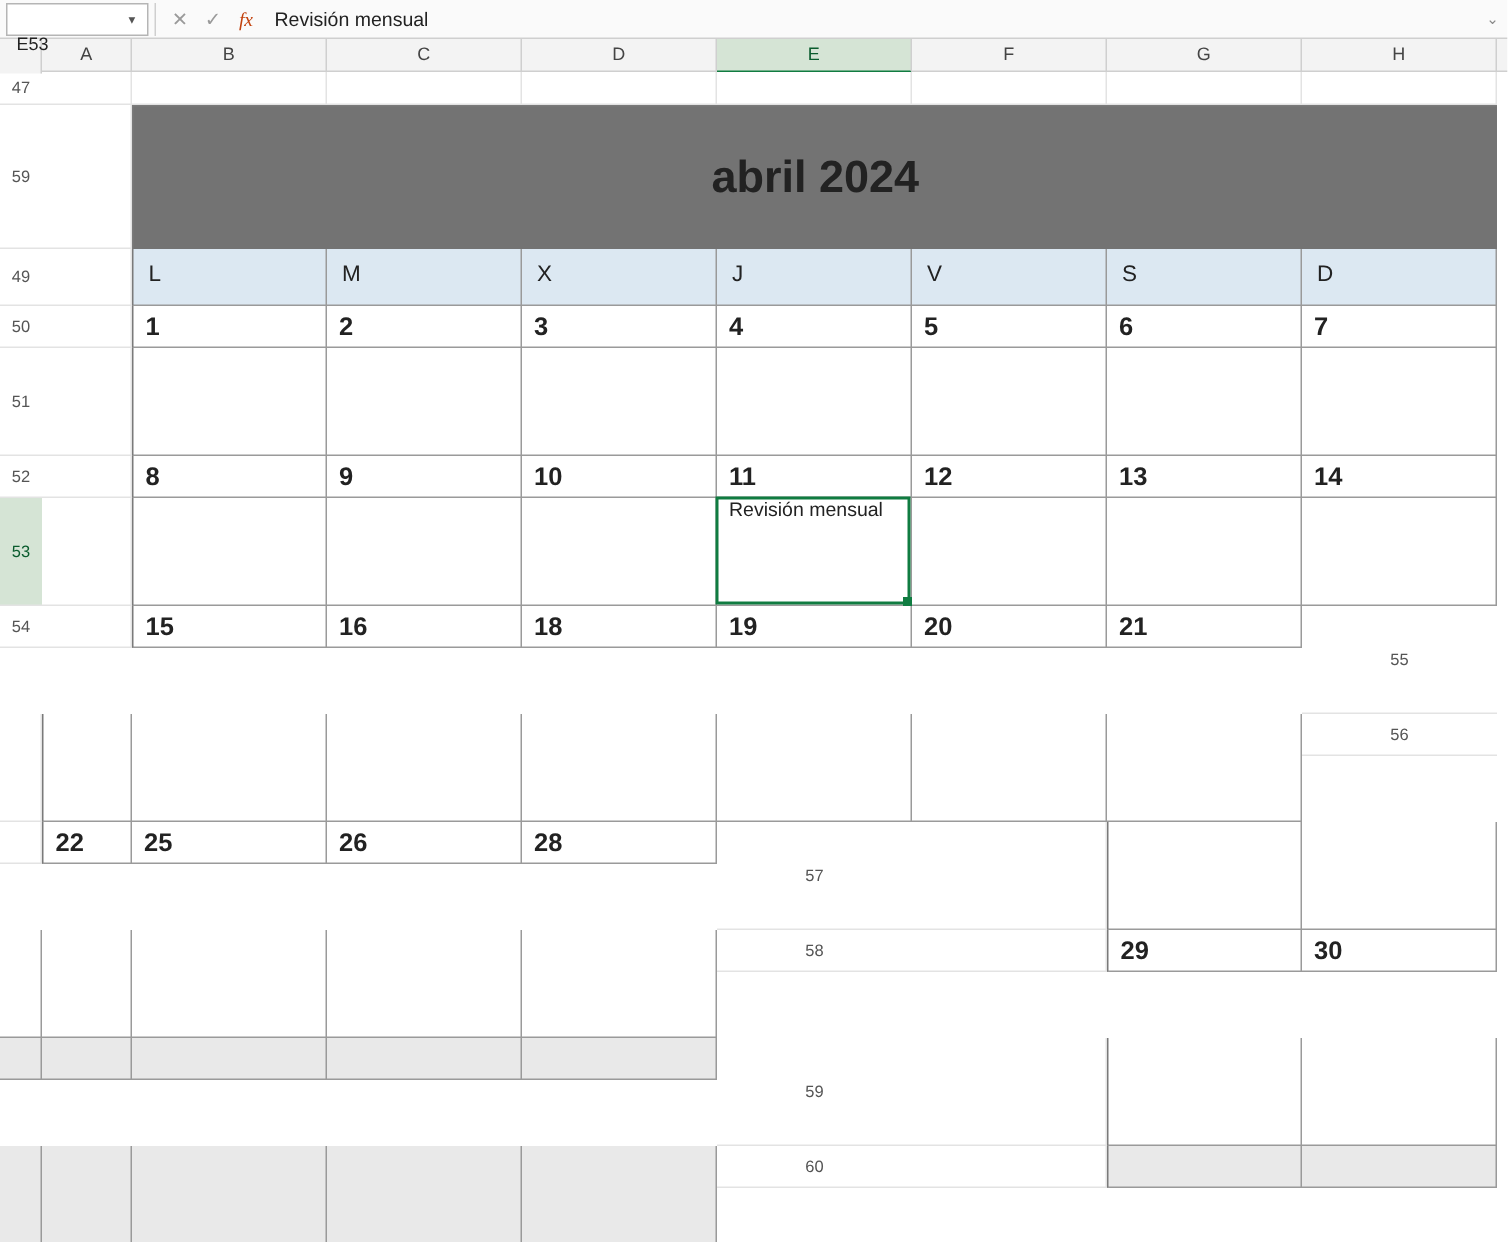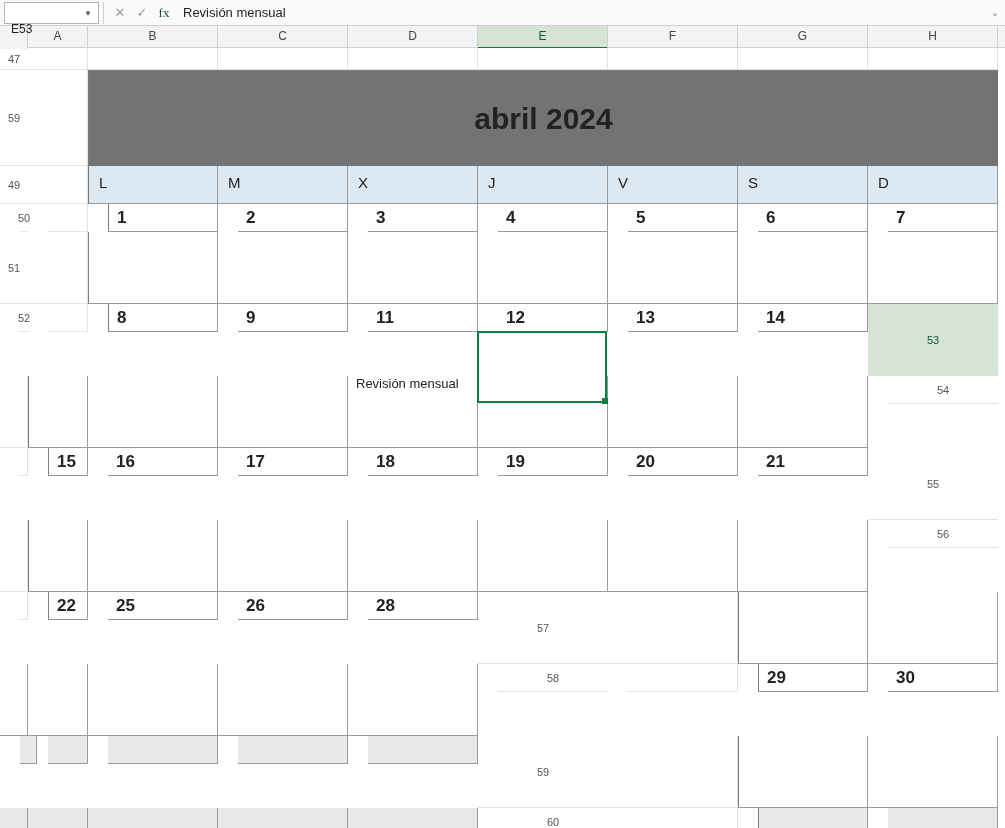--- a/index.html
+++ b/index.html
@@ -41,21 +41,21 @@
     width: 6px; height: 22px;
     border-left: 1px solid #cfcfcf;
     margin-left: 2px;
   }
   .fb-btn {
     width: 22px; height: 22px;
     display: flex; align-items: center; justify-content: center;
     color: #9a9a9a;
     font-size: 13px;
   }
-  .fb-btn.fx { color: #14532d; font-family: "Times New Roman", serif; }
+  .fb-btn.fx { color: #c2410c; font-style: italic; font-family: "Times New Roman", serif; }
   .formula-input {
     flex: 1;
     border: none;
     background: transparent;
     font-size: 13px;
     padding-left: 8px;
     outline: none;
     height: 22px;
     color: #222;
   }
@@ -108,21 +108,21 @@
   .cell {
     border-right: 1px solid #e3e3e3;
     border-bottom: 1px solid #e3e3e3;
     background: #fff;
   }
 
   
   .h-small { height: 22px; }
   .h-title { height: 96px; }
   .h-dow   { height: 38px; }
-  .h-daynum{ height: 28px; margin-left: 20px; }
+  .h-daynum{ height: 28px; }
   .h-event { height: 72px; }
   .h-eventtall { height: 78px; }
 
   
   .cal-title {
     grid-column: 3 / span 7;
     background: #737373;
     border: 1px solid #7a7a7a;
     display:flex;align-items:center;justify-content:center;
     font-size: 30px;
@@ -250,40 +250,40 @@
   <div class="cal-event h-event nocellborder"></div>
   <div class="cal-event h-event nocellborder"></div>
   <div class="cal-event h-event nocellborder"></div>
   <div class="cal-event h-event nocellborder"></div>
   <div class="cal-event h-event nocellborder"></div>
 
   <div class="row-h h-daynum">52</div>
   <div class="cell h-daynum"></div>
   <div class="cal-daynum h-daynum nocellborder firstcol">8</div>
   <div class="cal-daynum h-daynum nocellborder">9</div>
+  <div class="cal-daynum h-daynum nocellborder">10</div>
   <div class="cal-daynum h-daynum nocellborder">11</div>
   <div class="cal-daynum h-daynum nocellborder">12</div>
   <div class="cal-daynum h-daynum nocellborder">13</div>
   <div class="cal-daynum h-daynum nocellborder">14</div>
 
   <div class="row-h h-event active">53</div>
   <div class="cell h-event"></div>
   <div class="cal-event h-event nocellborder firstcol"></div>
   <div class="cal-event h-event nocellborder"></div>
   <div class="cal-event h-event nocellborder"></div>
   <div class="cal-event h-event nocellborder" id="sel-cell">Revisión mensual</div>
   <div class="cal-event h-event nocellborder"></div>
   <div class="cal-event h-event nocellborder"></div>
   <div class="cal-event h-event nocellborder"></div>
 
   <div class="row-h h-daynum">54</div>
   <div class="cell h-daynum"></div>
   <div class="cal-daynum h-daynum nocellborder firstcol">15</div>
   <div class="cal-daynum h-daynum nocellborder">16</div>
-  <div class="cal-daynum h-daynum nocellborder">17</div>
   <div class="cal-daynum h-daynum nocellborder">18</div>
   <div class="cal-daynum h-daynum nocellborder">19</div>
   <div class="cal-daynum h-daynum nocellborder">20</div>
   <div class="cal-daynum h-daynum nocellborder">21</div>
 
   <div class="row-h h-event">55</div>
   <div class="cell h-event"></div>
   <div class="cal-event h-event nocellborder firstcol"></div>
   <div class="cal-event h-event nocellborder"></div>
   <div class="cal-event h-event nocellborder"></div>

